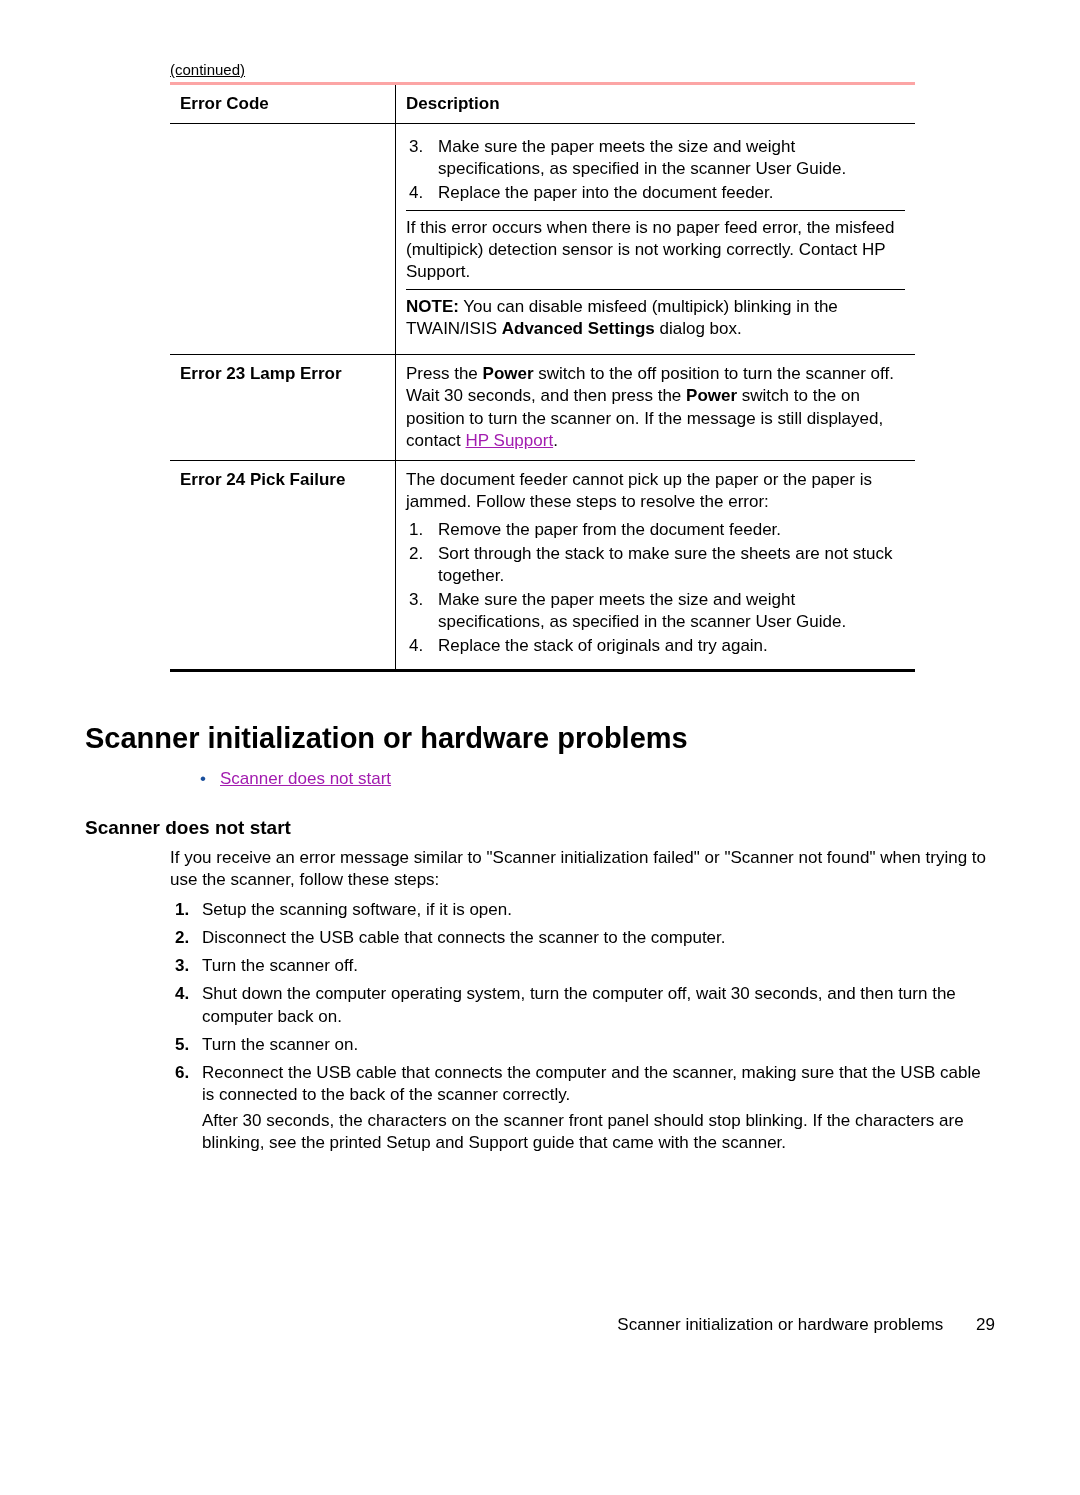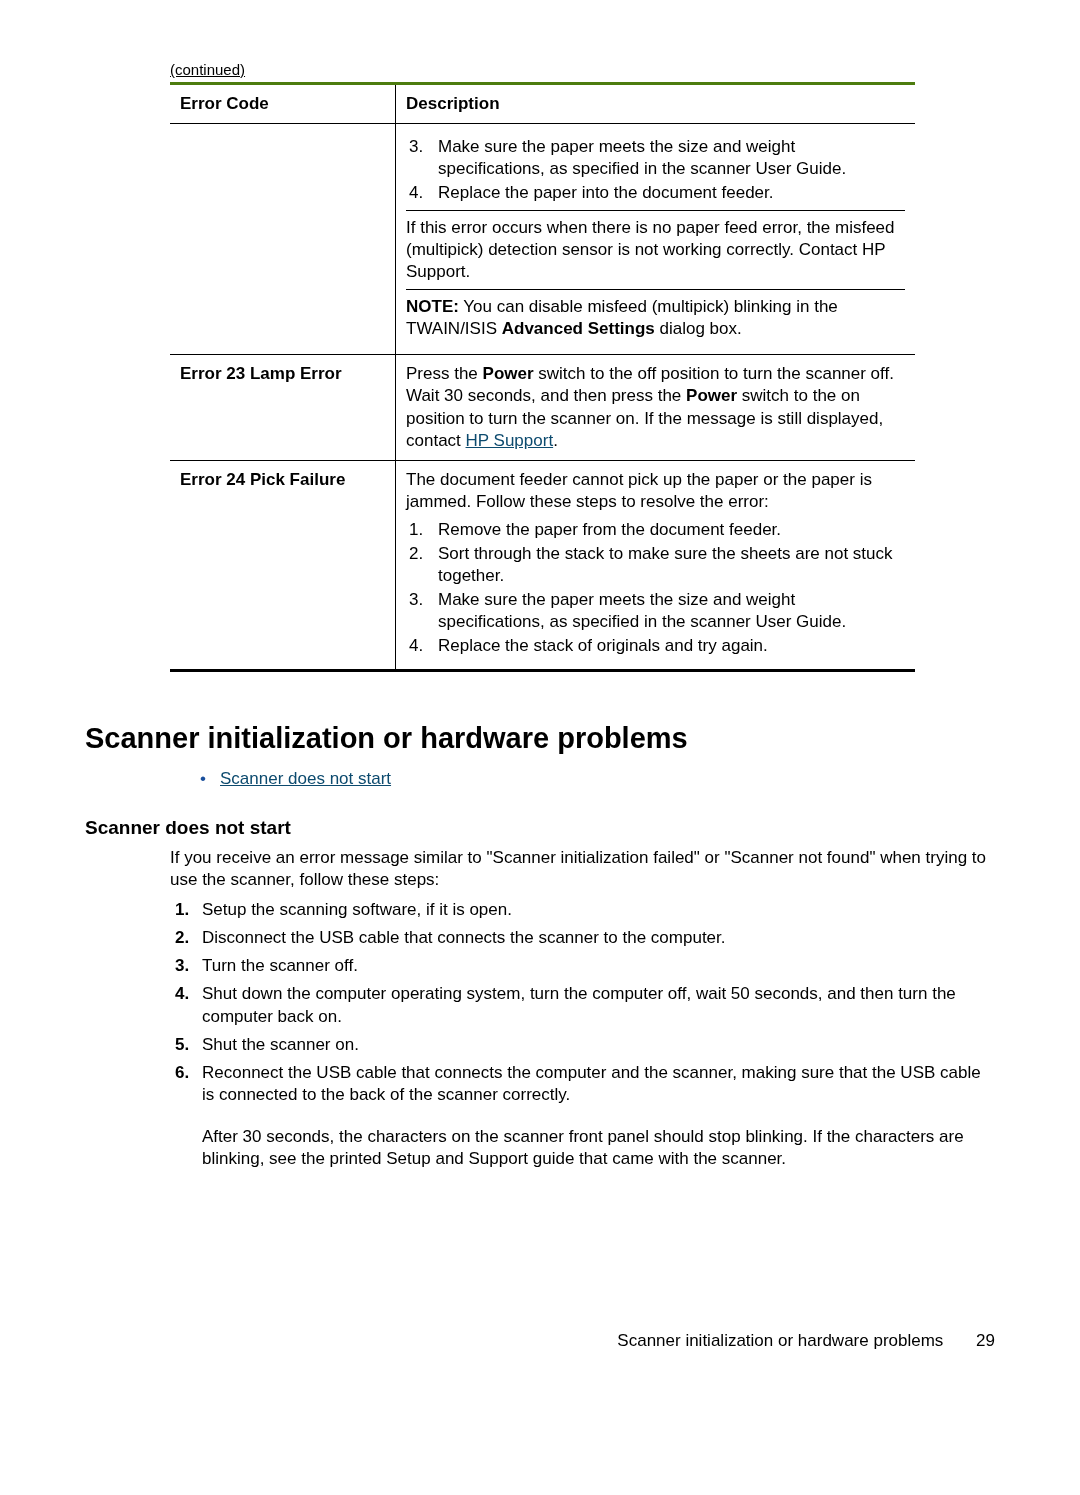--- a/index.html
+++ b/index.html
@@ -15,21 +15,21 @@
   .continued {
     margin-left: 85px;
     margin-bottom: 2px;
     font-size: 15px;
     text-decoration: underline;
   }
   table.err {
     border-collapse: collapse;
     width: 745px;
     margin-left: 85px;
-    border-top: 3px solid #4d7c0f;
+    border-top: 3px solid #fca5a5;
     border-bottom: 3px solid #000;
   }
   table.err th, table.err td {
     text-align: left;
     padding: 8px 10px;
     vertical-align: top;
   }
   table.err th {
     border-bottom: 1px solid #000;
     font-weight: bold;
@@ -45,21 +45,21 @@
   ol.tight {
     margin: 4px 0;
     padding-left: 22px;
   }
   ol.tight li {
     padding-left: 10px;
     margin-bottom: 2px;
   }
   .para { margin: 6px 0; }
   a.lnk {
-    color: #0c4a6e;
+    color: #a21caf;
     text-decoration: underline;
   }
   h1 {
     font-size: 29px;
     font-weight: bold;
     margin: 48px 0 10px 0;
   }
   ul.bullets {
     list-style: none;
     padding-left: 115px;
@@ -147,25 +147,25 @@
 </ul>
 
 <h2 class="sub">Scanner does not start</h2>
 
 <div class="bodyblock">
   <div>If you receive an error message similar to "Scanner initialization failed" or "Scanner not found" when trying to use the scanner, follow these steps:</div>
   <ol class="steps">
     <li>Setup the scanning software, if it is open.</li>
     <li>Disconnect the USB cable that connects the scanner to the computer.</li>
     <li>Turn the scanner off.</li>
-    <li>Shut down the computer operating system, turn the computer off, wait 50 seconds, and then turn the computer back on.</li>
-    <li>Shut the scanner on.</li>
+    <li>Shut down the computer operating system, turn the computer off, wait 30 seconds, and then turn the computer back on.</li>
+    <li>Turn the scanner on.</li>
     <li>
       <span>Reconnect the USB cable that connects the computer and the scanner, making sure that the USB cable is connected to the back of the scanner correctly.</span>
-      <div style="margin-top:20px;">After 30 seconds, the characters on the scanner front panel should stop blinking. If the characters are blinking, see the printed Setup and Support guide that came with the scanner.</div>
+      <div style="margin-top:4px;">After 30 seconds, the characters on the scanner front panel should stop blinking. If the characters are blinking, see the printed Setup and Support guide that came with the scanner.</div>
     </li>
   </ol>
 </div>
 
 <div class="footer">
   <span>Scanner initialization or hardware problems</span>
   <span class="pgnum">29</span>
 </div>
 
 </body></html>

